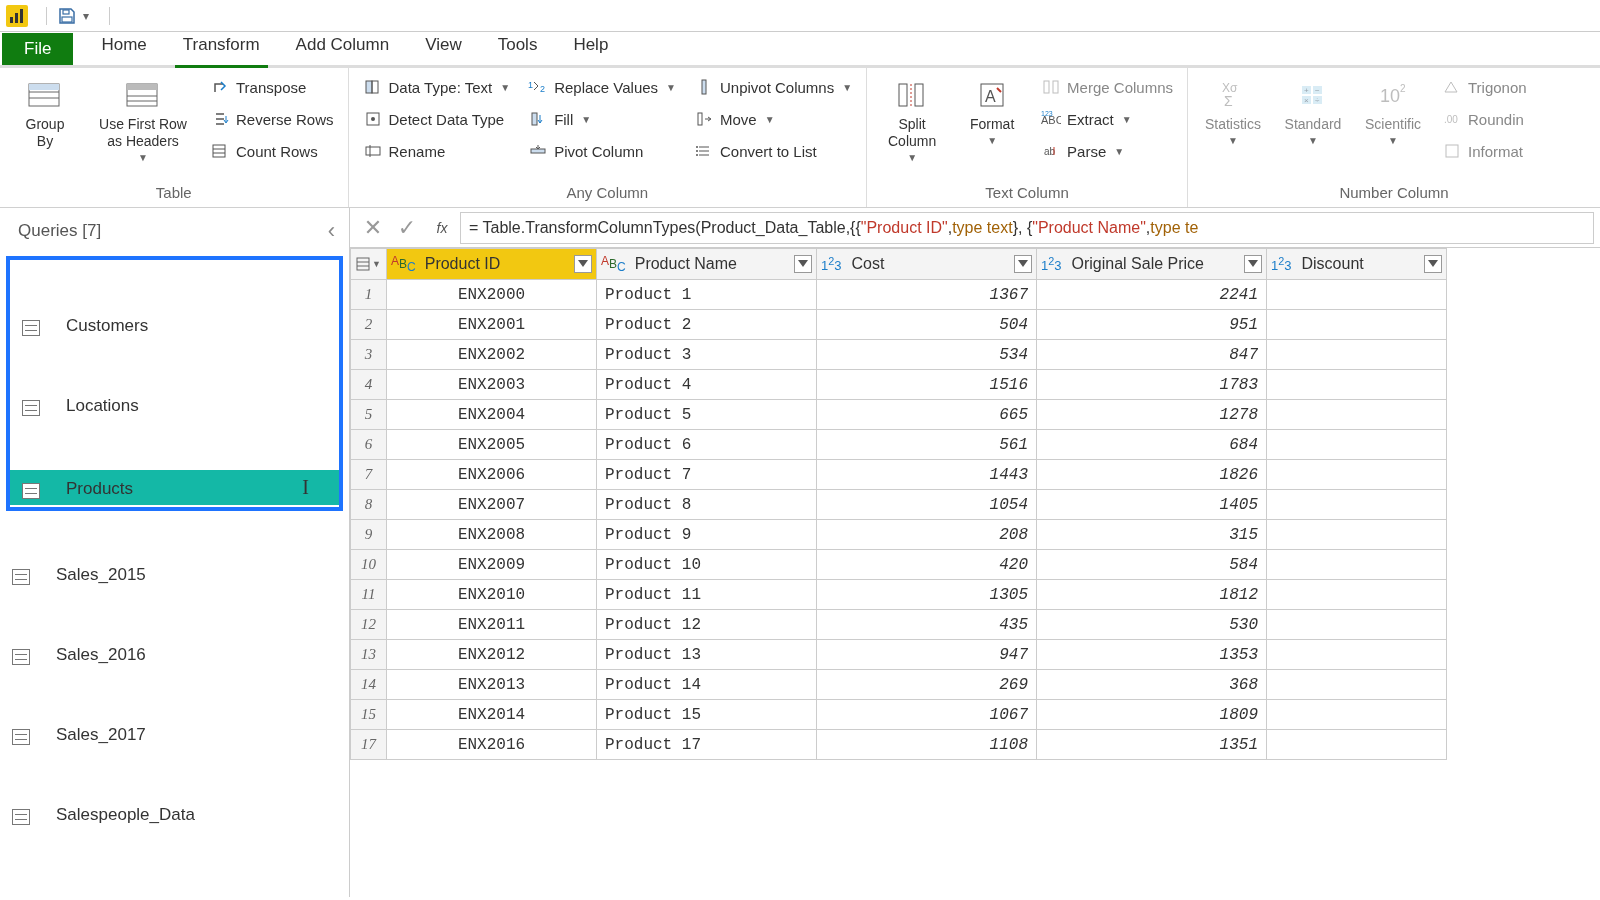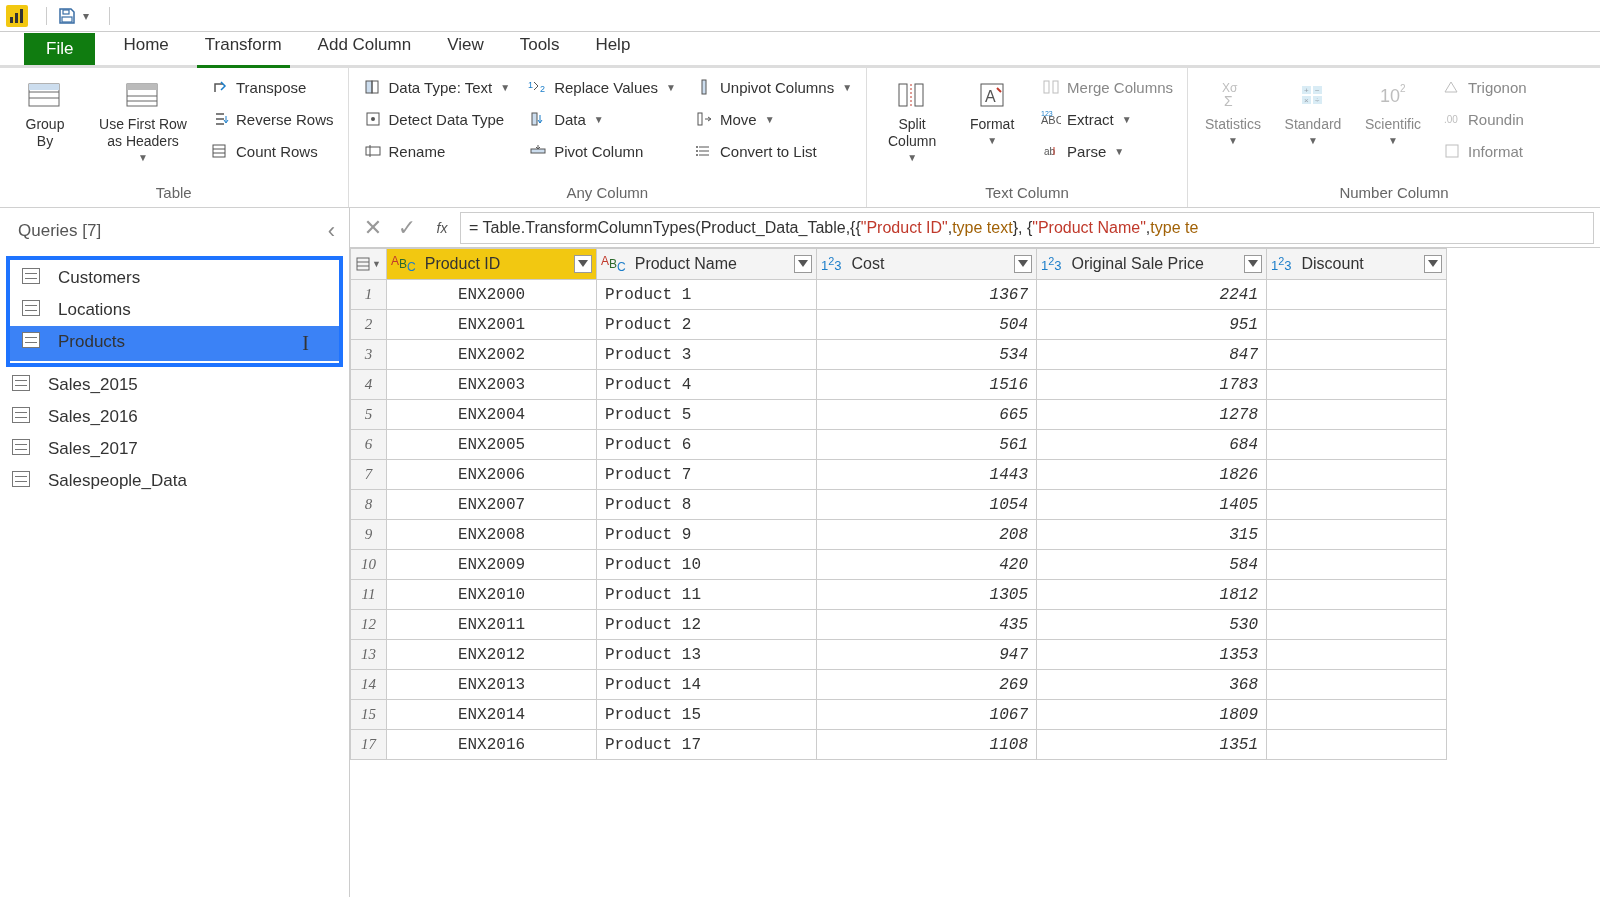--- a/index.html
+++ b/index.html
@@ -9,21 +9,21 @@
   .titlebar { display:flex; align-items:center; height:32px; padding:2px 6px; border-bottom:1px solid #ccc;}
   .app-icon { width:22px; height:22px; background:#F2C811; border-radius:2px; display:flex; align-items:center; justify-content:center; margin-right:10px;}
   .app-icon svg { width:14px; height:14px; }
   .save-icon { width:24px; height:24px; display:flex; align-items:center; justify-content:center; margin-right:4px; cursor:pointer;}
   .save-icon svg { width:18px; height:18px; }
   .qatoggle { font-size:12px; margin-right:12px; color:#666; cursor:pointer;}
   .divider-v { width:1px; height:18px; background:#ccc; margin:0 8px;}
   .title-text { font-size:16px; color:#333; }
 
   
-  .menutabs { display:flex; height:36px; align-items:flex-end; border-bottom:3px solid #ddd; padding:0 24px;text-align:center;}
+  .menutabs { display:flex; height:36px; align-items:flex-end; border-bottom:3px solid #ddd; padding:0 2px;text-align:center;}
   .menutabs .tab { padding:6px 18px 10px 18px; font-size:17px; color:#333; cursor:pointer; position:relative;}
   .menutabs .tab.file { background:#107C10; color:#fff; margin-right:10px; padding:6px 22px;}
   .menutabs .tab.active::after { content:""; position:absolute; left:10px; right:10px; bottom:-3px; height:3px; background:#107C10; }
 
   
   .ribbon { display:flex; height:140px; border-bottom:1px solid #d0d0d0; }
   .ribbon-group { display:flex; flex-direction:column; border-right:1px solid #ddd; }
   .ribbon-group-body { display:flex; align-items:flex-start; flex:1; padding:6px 8px 0 8px; gap:6px;}
   .ribbon-group-label { text-align:center; font-size:15px; color:#666; padding:4px 0 6px 0;}
   .rbtn-big { display:flex; flex-direction:column; align-items:center; justify-content:flex-start; width:74px; padding:4px 2px; cursor:pointer; text-align:center;}
@@ -37,25 +37,25 @@
   .disabled { color:#888; }
   .disabled svg { opacity:0.55; }
 
   
   .body { display:flex; height: calc(900px - 32px - 39px - 140px); }
   .queries-pane { width:350px; border-right:1px solid #ccc; display:flex; flex-direction:column;}
   .queries-header { display:flex; align-items:center; justify-content:space-between; padding:10px 14px 10px 18px; color:#555; font-size:17px;}
   .queries-header .chev { font-size:22px; color:#888; cursor:pointer;}
   .queries-list { flex:1; overflow:auto;}
   .highlight-box { border:4px solid #1E73FF; margin:2px 6px 2px 6px; padding:2px 0;}
-  .qitem { display:flex; align-items:flex-start; gap:18px; padding:6px 12px; cursor:pointer; font-size:17px;}
+  .qitem { display:flex; align-items:flex-end; gap:26px; padding:6px 12px; cursor:pointer; font-size:17px;margin-top:48px;}
   .qitem .ticon { width:18px; height:16px; border:1px solid #777; position:relative; background:#fff;}
   .qitem .ticon::before, .qitem .ticon::after { content:""; position:absolute; left:2px; right:2px; height:1px; background:#777;}
   .qitem .ticon::before { top:4px;} .qitem .ticon::after { top:9px;}
-  .qitem.selected { background:#3b82f6; }
+  .qitem.selected { background:#14b8a6; }
   .qitem .cursor { margin-left:auto; margin-right:18px; font-size:20px; font-family: "Times New Roman", serif; }
 
   
   .main-pane { flex:1; display:flex; flex-direction:column; overflow:hidden;}
   .formula-bar { display:flex; align-items:center; height:40px; border-bottom:1px solid #ccc; padding:0 6px;}
   .fbtn { width:34px; height:30px; display:flex; align-items:center; justify-content:center; color:#999; font-size:22px; cursor:pointer;}
   .fx { width:36px; text-align:center; font-style:italic; font-size:14px; color:#555; cursor:pointer;}
   .formula-input { flex:1; border:1px solid #ccc; height:32px; padding:2px 8px; font-family: Consolas, monospace; font-size:16px; display:flex; align-items:center; gap:0; white-space:nowrap; overflow:hidden;}
   .tok-kw { color:#a16207; }
   .tok-str { color:#c0392b; }
@@ -227,21 +227,21 @@
             <span>Replace Values</span>
             <span class="drop">▼</span>
           </div>
         <div class="rbtn-sm">
             <span class="ico">
               <svg width="18" height="18">
                 <rect x="3" y="3" width="5" height="12" fill="#cde" stroke="#555"></rect>
                 <path d="M11 5 v8 M9 10 l2 3 l2 -3" fill="none" stroke="#1b7dc9"></path>
               </svg>
             </span>
-            <span>Data</span>
+            <span>Fill</span>
             <span class="drop">▼</span>
           </div>
         <div class="rbtn-sm">
             <span class="ico">
               <svg width="18" height="18">
                 <rect x="2" y="7" width="14" height="4" fill="#cde" stroke="#555"></rect>
                 <path d="M9 3 v3 M7 5 l2 2 l2 -2" fill="none" stroke="#555"></path>
               </svg>
             </span>
             <span>Pivot Column</span>

